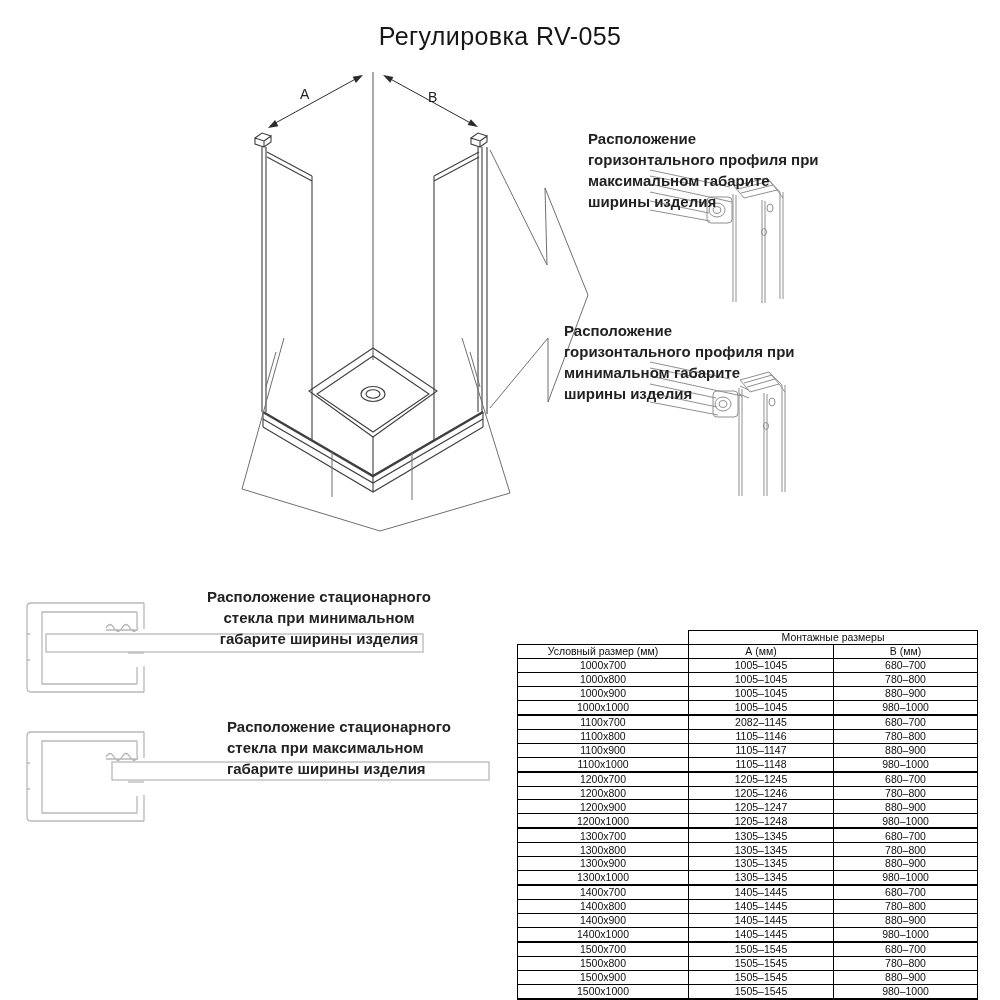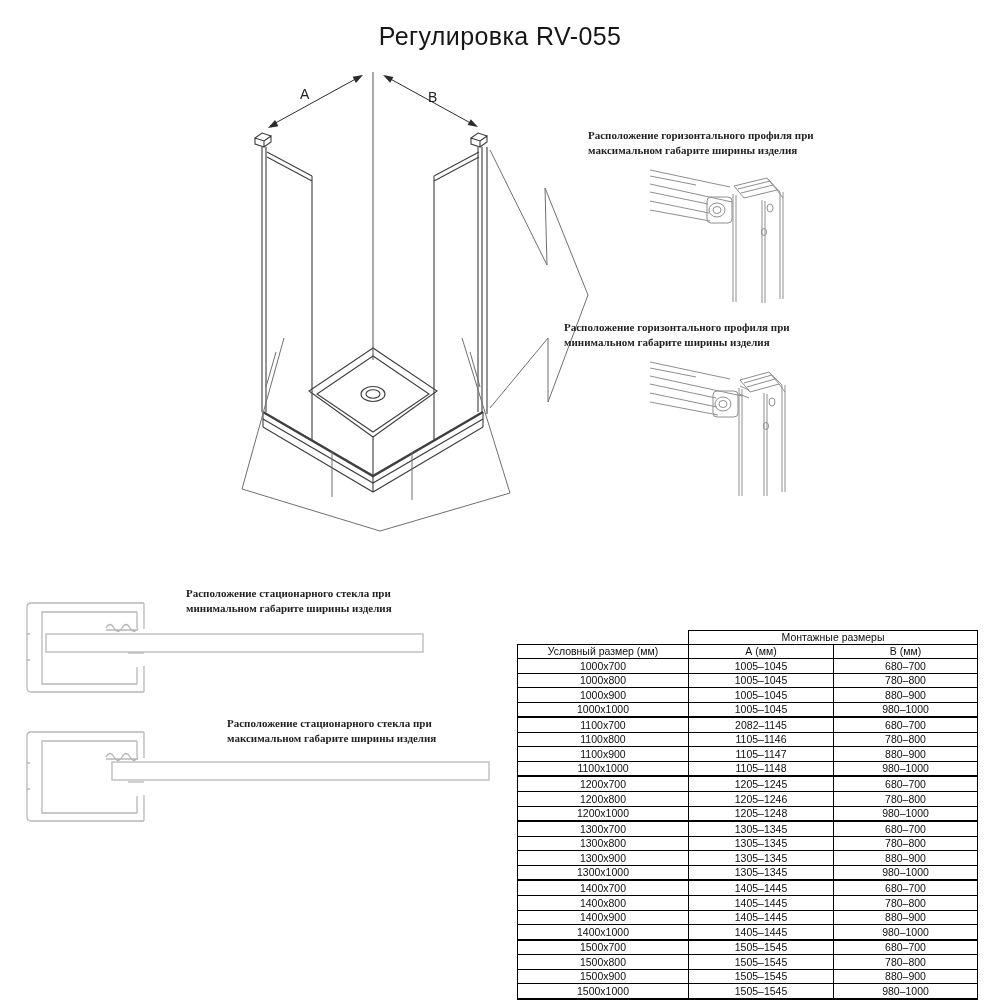--- a/index.html
+++ b/index.html
@@ -1,20 +1,20 @@
 <!DOCTYPE html>
 <html><head>
 <meta charset="utf-8">
 <style>
   html,body{margin:0;padding:0;background:#fff;}
   .page{position:relative;width:1000px;height:1000px;background:#fff;overflow:hidden;
         font-family:"Liberation Sans",sans-serif;color:#141414;}
   .title{position:absolute;top:22px;left:0;width:100%;text-align:center;
          font-size:25px;letter-spacing:.4px;color:#161616;}
-  .caption{position:absolute;font-size:11px;font-weight:bold;line-height:1.4;color:#222;font-family:Liberation Serif, serif;}
+  .caption{position:absolute;font-size:15px;font-weight:bold;line-height:1.4;color:#222;}
   .dim-label{position:absolute;font-size:14px;color:#222;}
   svg.drawing{position:absolute;left:0;top:0;}
   svg.drawing path, svg.drawing rect, svg.drawing ellipse{fill:none;}
   table.sizes{position:absolute;left:517px;top:630px;width:460px;height:370px;
               border-collapse:collapse;table-layout:fixed;font-size:10.5px;color:#0d0d0d;}
   .sizes th,.sizes td{border:1px solid #000;text-align:center;vertical-align:middle;
                       padding:0;font-weight:normal;line-height:1;}
   .sizes thead th{height:13px;margin-top:36px;}
   .sizes td.blank{border:none;}
   .sizes tbody tr.group-end td{border-bottom-width:2px;}
@@ -112,21 +112,21 @@
       <path d="M27,763 h3 M27,789 h3"></path>
       <rect x="112" y="762" width="377" height="18"></rect>
     </g>
   </svg>
 
   <span class="dim-label" style="left:300px;top:86px;">A</span>
   <span class="dim-label" style="left:428px;top:89px;">B</span>
 
   <div class="caption" style="left:588px;top:128px;width:238px;">Расположение горизонтального профиля при максимальном габарите ширины изделия</div>
   <div class="caption" style="left:564px;top:320px;width:238px;">Расположение горизонтального профиля при минимальном габарите ширины изделия</div>
-  <div class="caption" style="left:186px;top:586px;width:250px;">Расположение стационарного стекла при минимальном габарите ширины изделия</div>
+  <div class="caption" style="left:194px;top:586px;width:250px;text-align:center;">Расположение стационарного стекла при минимальном габарите ширины изделия</div>
   <div class="caption" style="left:198px;top:716px;width:252px;margin-left:29px;">Расположение стационарного стекла при максимальном габарите ширины изделия</div>
 
   <table class="sizes">
     <colgroup>
         <col style="width:171px">
         <col style="width:145px">
         <col style="width:144px">
       </colgroup>
     <thead>
       <tr>
@@ -183,20 +183,25 @@
         <tr>
           <td>1200x700</td>
           <td>1205–1245</td>
           <td>680–700</td>
         </tr>
         <tr>
           <td>1200x800</td>
           <td>1205–1246</td>
           <td>780–800</td>
         </tr>
+        <tr>
+          <td>1200x900</td>
+          <td>1205–1247</td>
+          <td>880–900</td>
+        </tr>
         <tr class="group-end">
           <td>1200x1000</td>
           <td>1205–1248</td>
           <td>980–1000</td>
         </tr>
         <tr>
           <td>1300x700</td>
           <td>1305–1345</td>
           <td>680–700</td>
         </tr>

